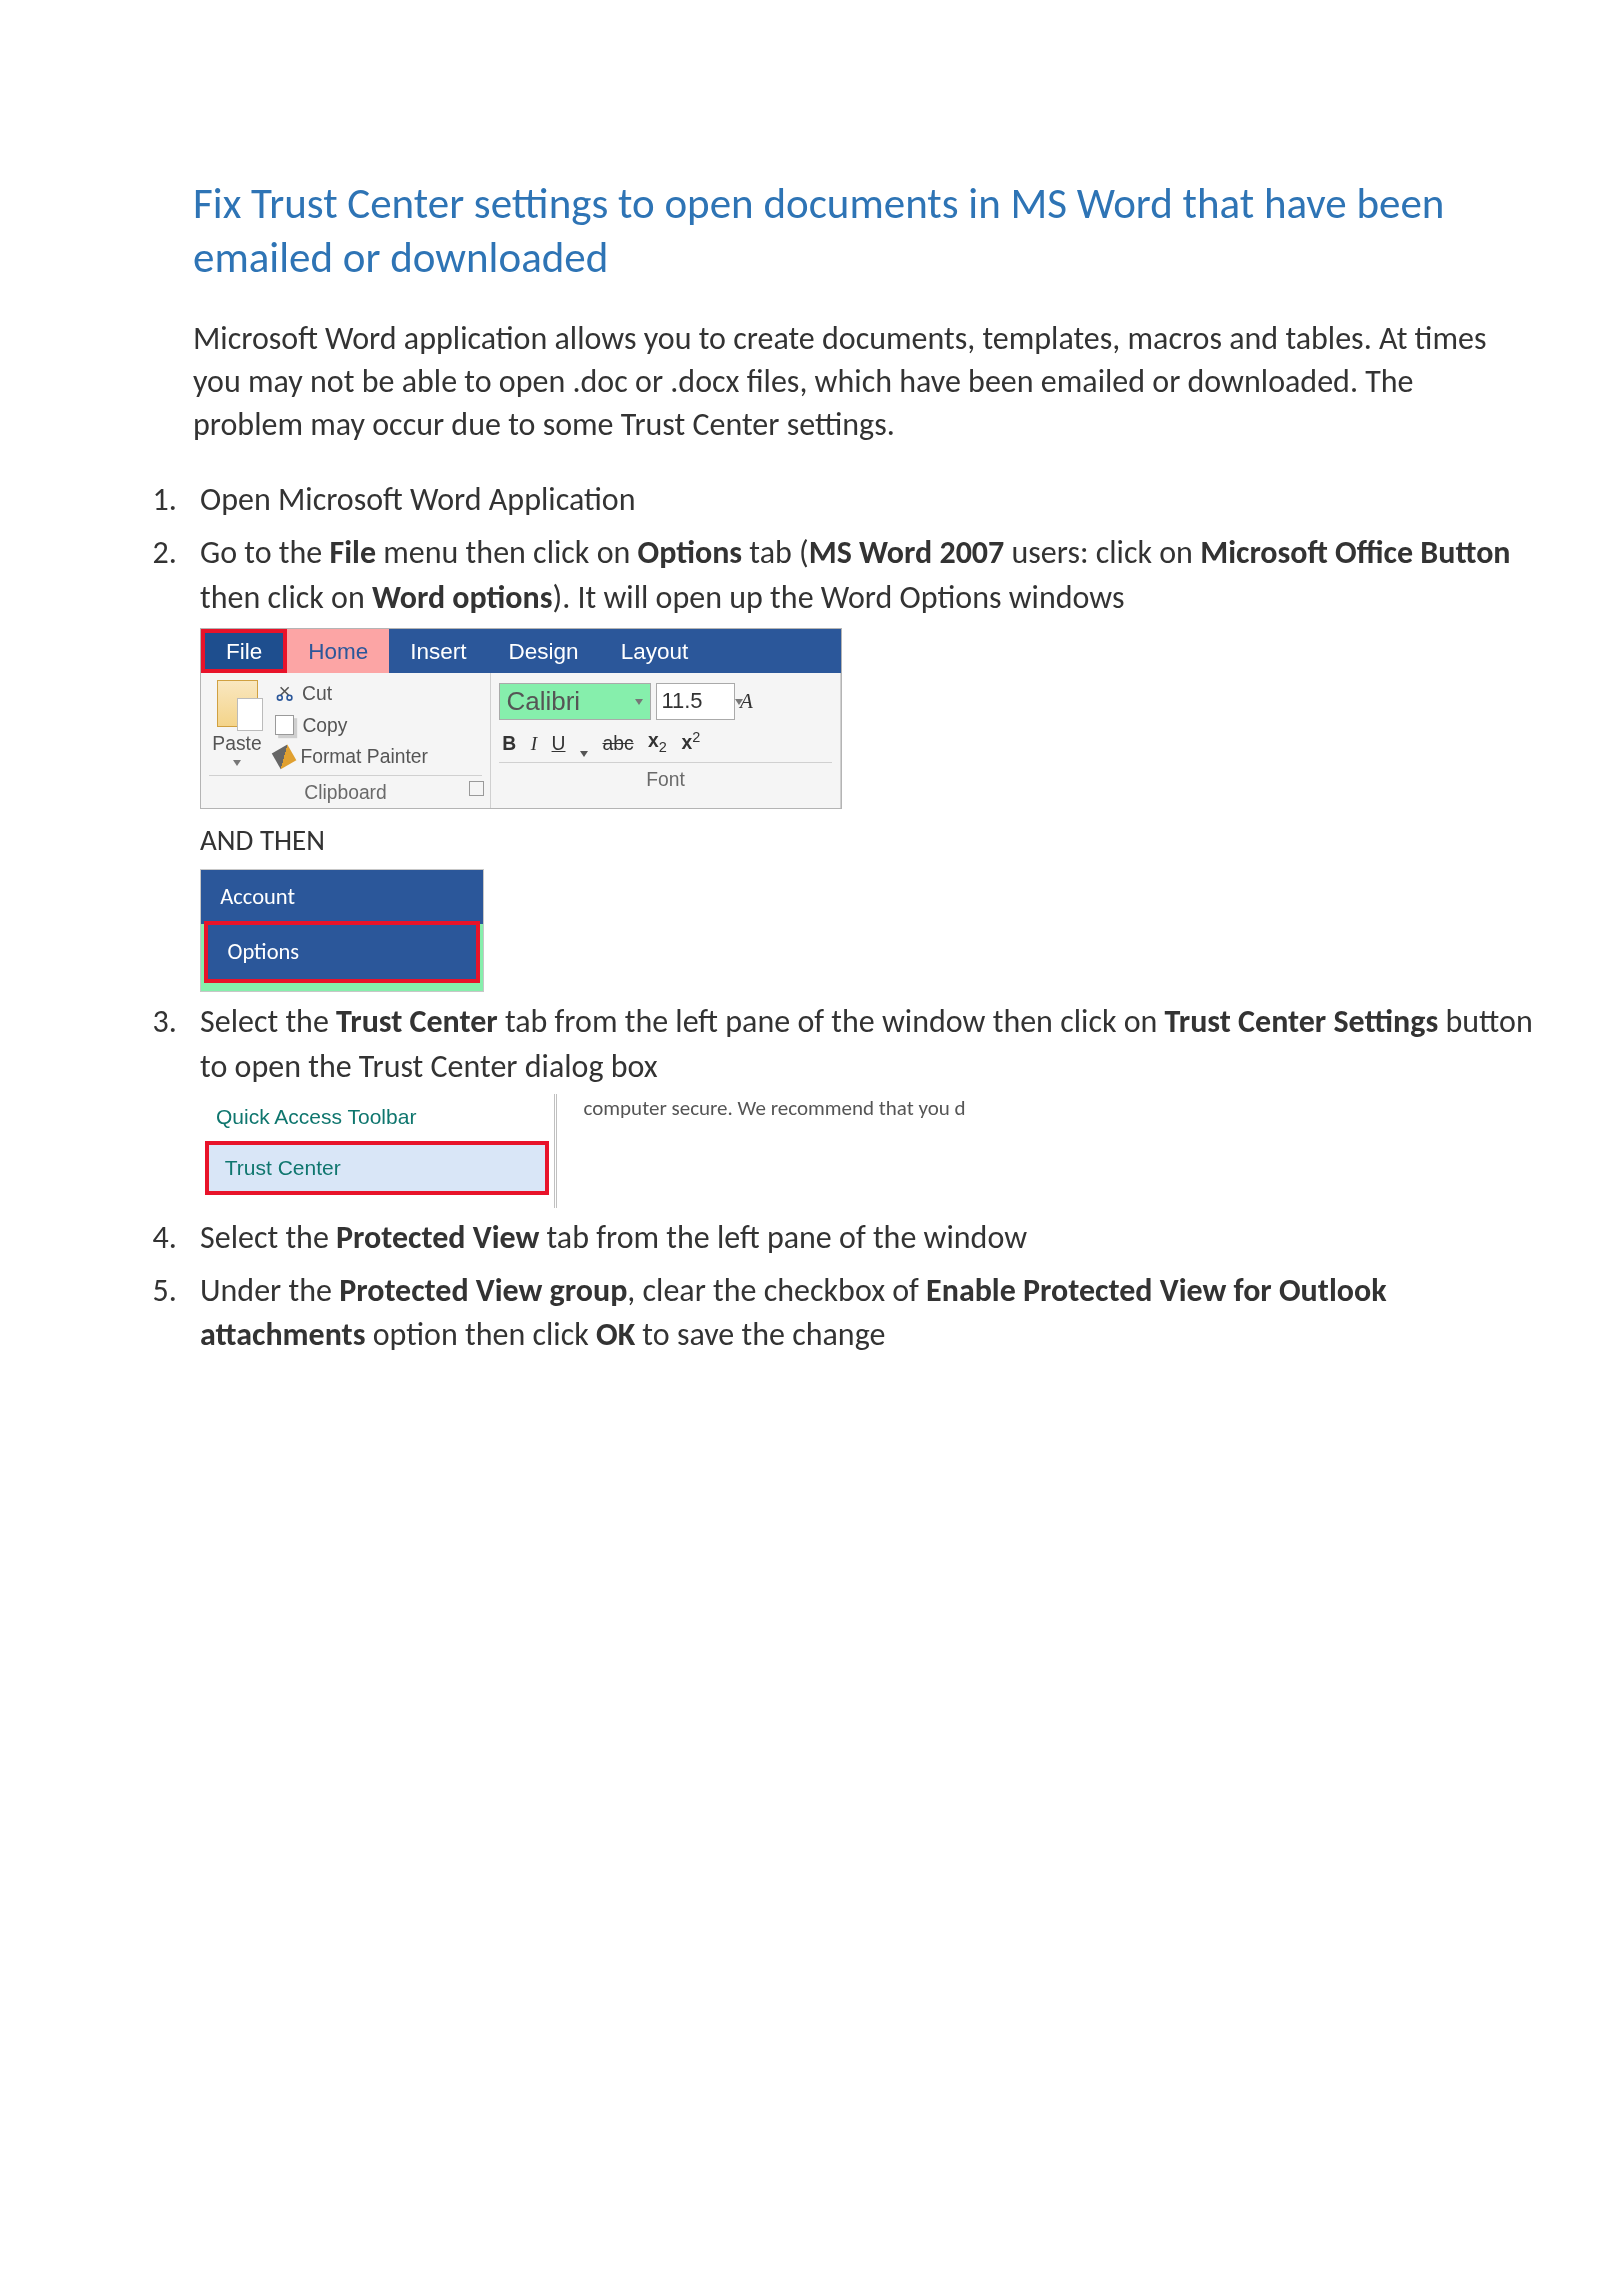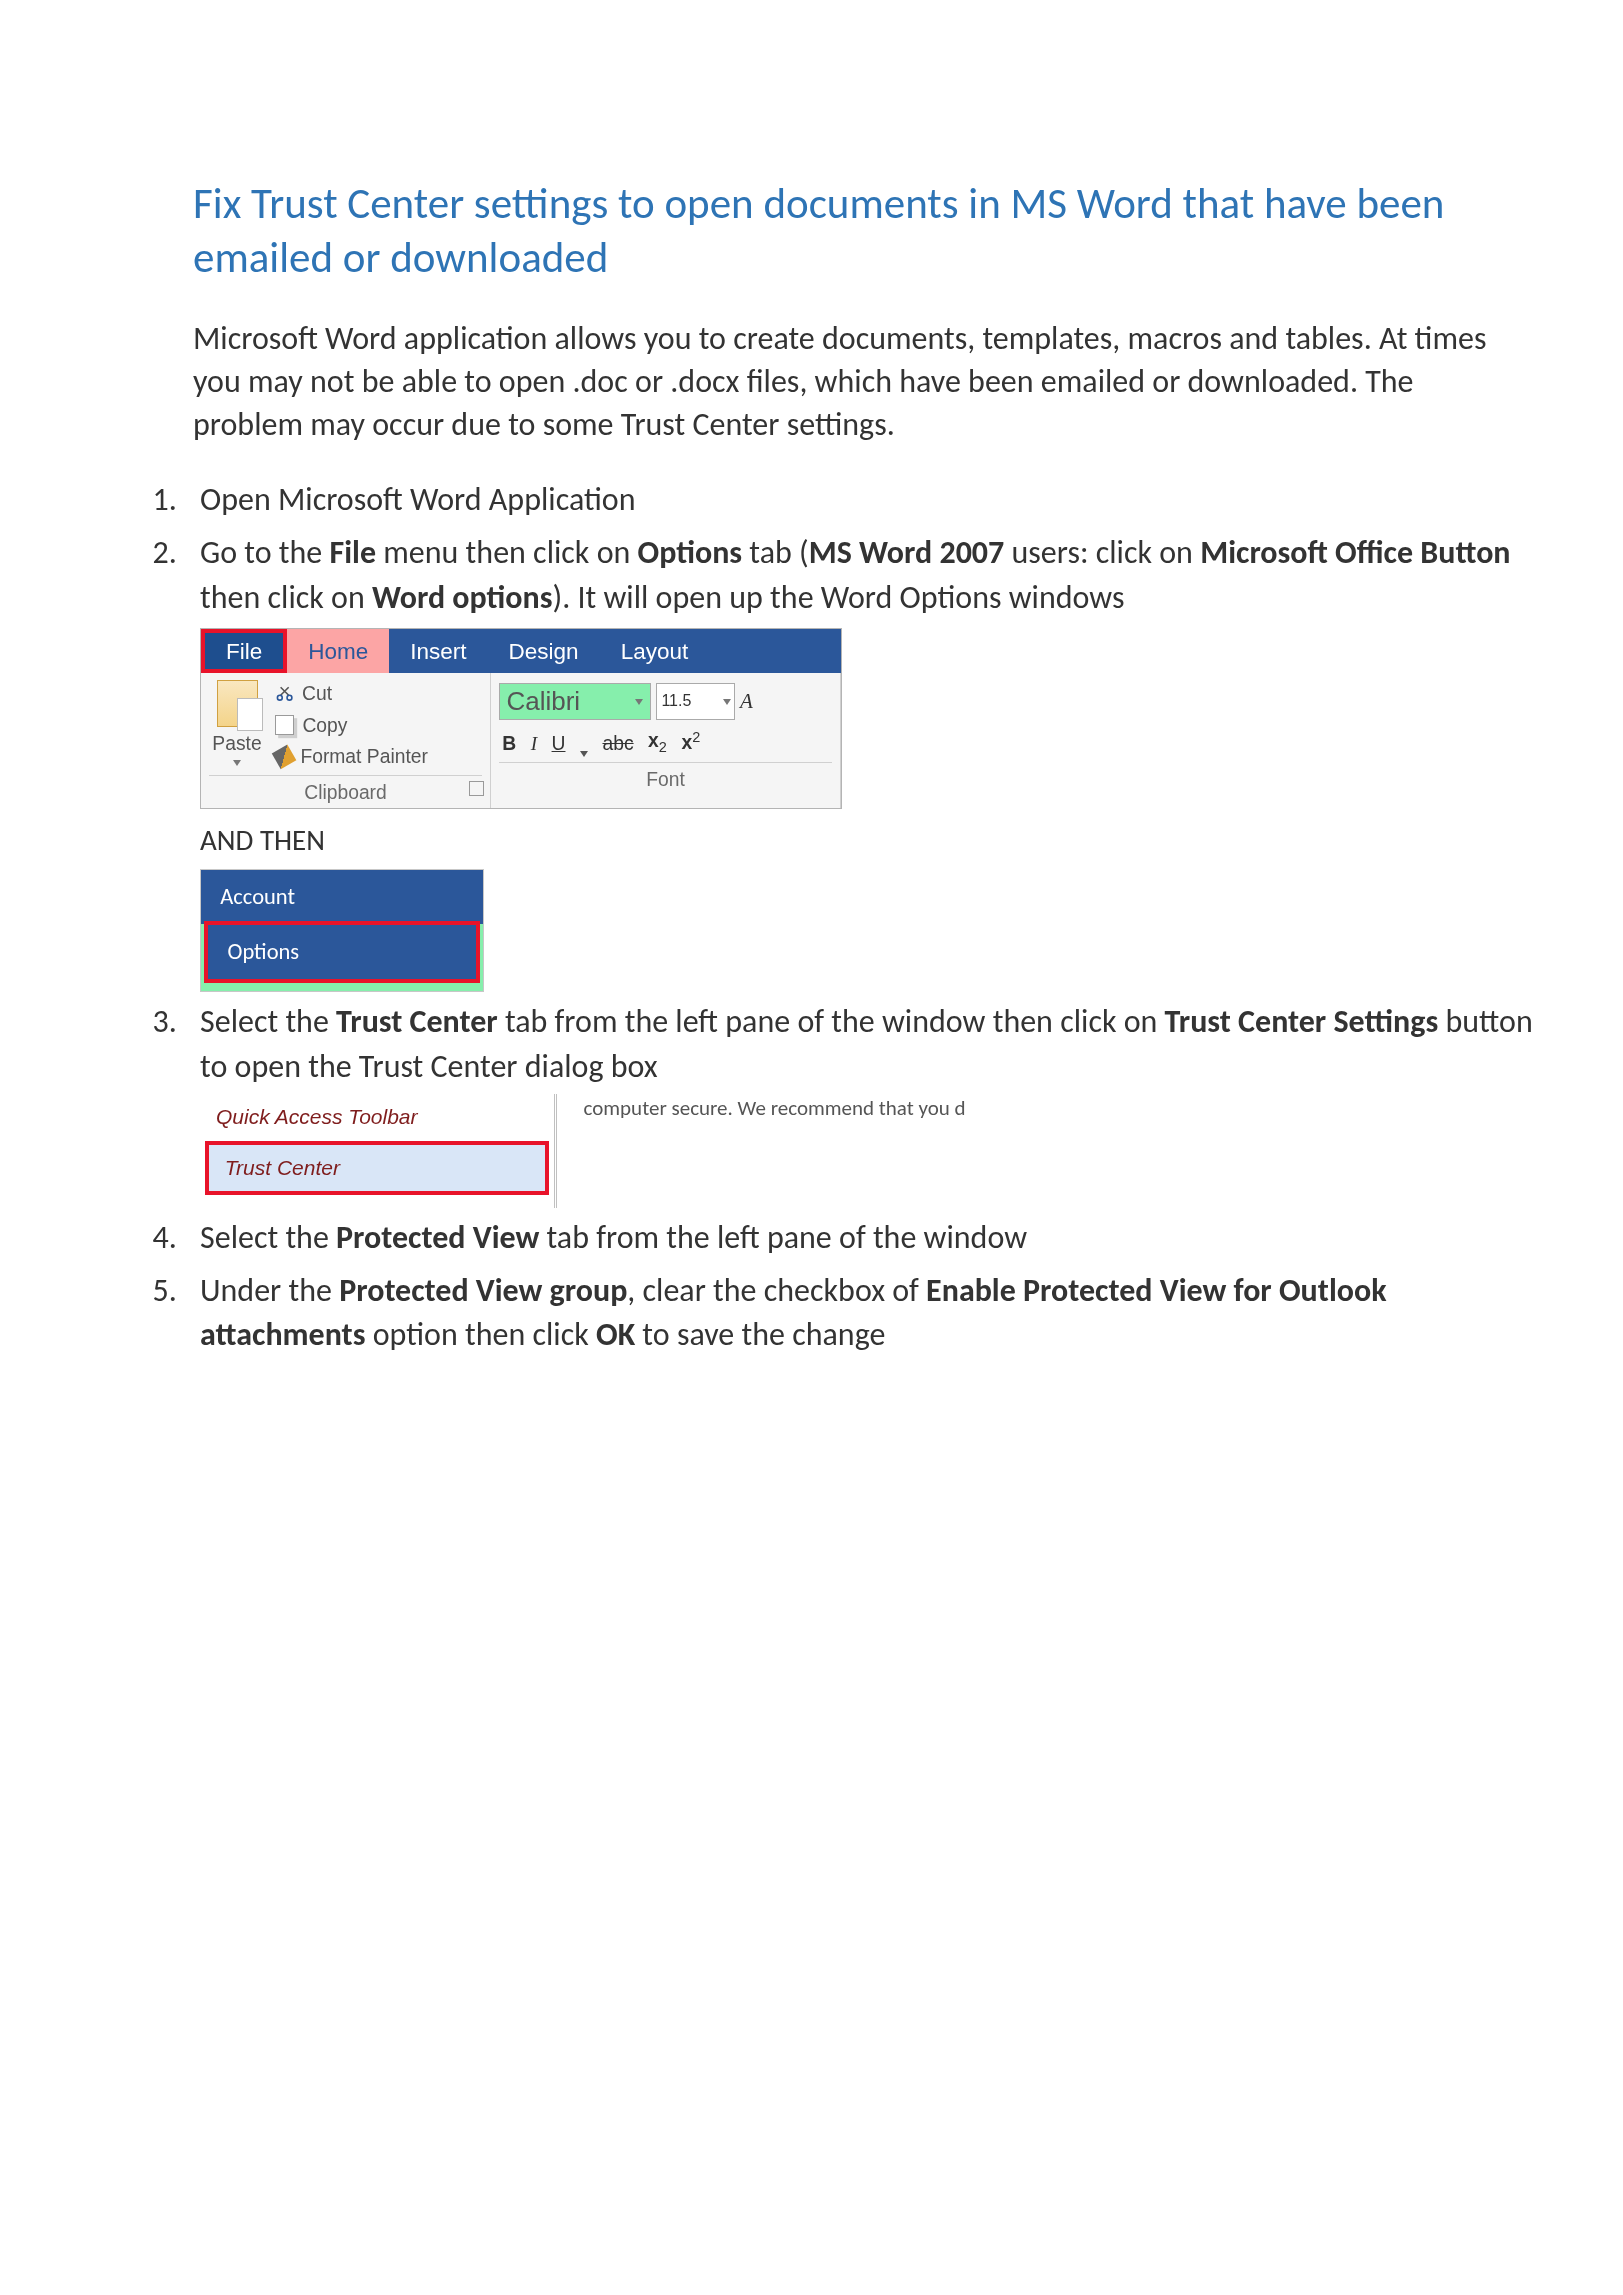--- a/index.html
+++ b/index.html
@@ -164,21 +164,21 @@
     align-items:center;
     justify-content:space-between;
     color:#555;
   }
   .size-select {
     width:68px;
     height:32px;
     border:0.8px solid #aaa;
     background:#fff;
     padding:1.6px 4.8px;
-    font-size:16px;
+    font-size:22px;
     display:flex;
     align-items:center;
     justify-content:space-between;
     color:#333;
     gap:32px;
   }
   .tri {
     width:0; height:0;
     border-left:4.8px solid transparent;
     border-right:4.8px solid transparent;
@@ -220,25 +220,24 @@
     font-size:22.5px;
     padding: 11.3px 19.3px;
     border: 4.8px solid #e8132a;
     margin:-3.2px 3.2px 8px 3.2px;
   }
 
   .options-pane {
     width: 354px;
     border-right: 3.2px double #c0c0c0;
     font-size: 21px;
-    color:#7f1d1d;
+    color:#0f766e;
     font-family:"Segoe UI",Arial,sans-serif;
     display:inline-block;
     vertical-align:top;
-    font-style:italic;
   }
   .opt-row { padding: 8px 16px; }
   .opt-addins { border-top:0.8px solid #e0e0e0; border-bottom:0.8px solid #e0e0e0;}
   .opt-tc {
     border: 4px solid #e8132a;
     background:#d9e6f7;
     margin: 1.6px 4.8px 13px 4.8px;
     display: block;
   }
   .options-right {

